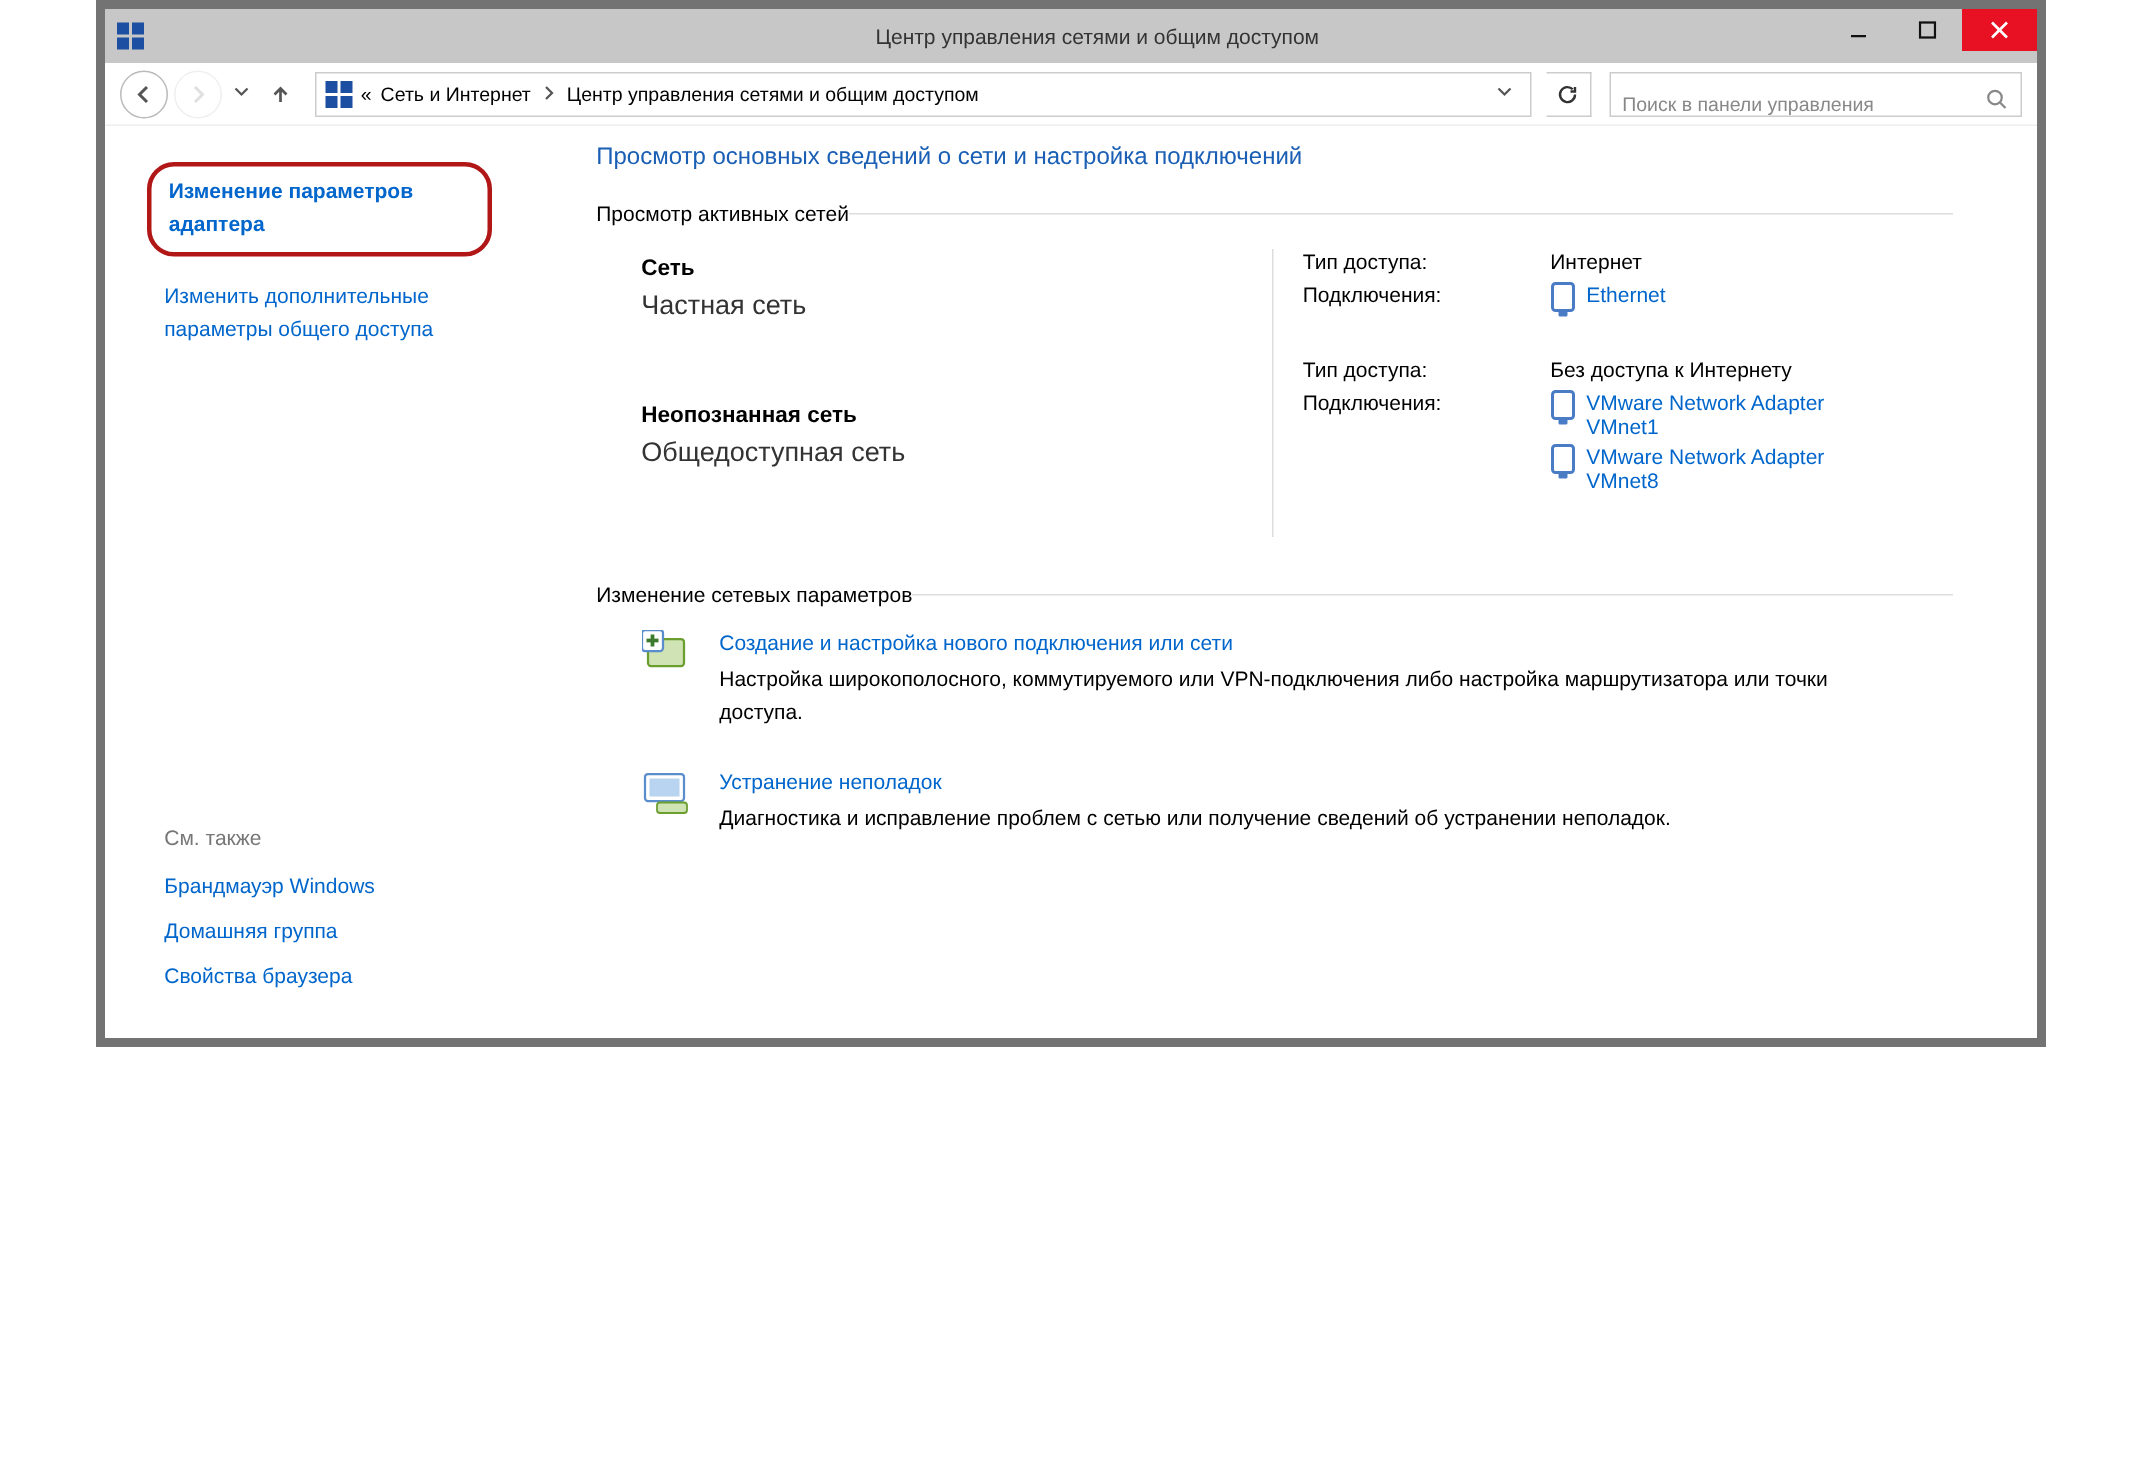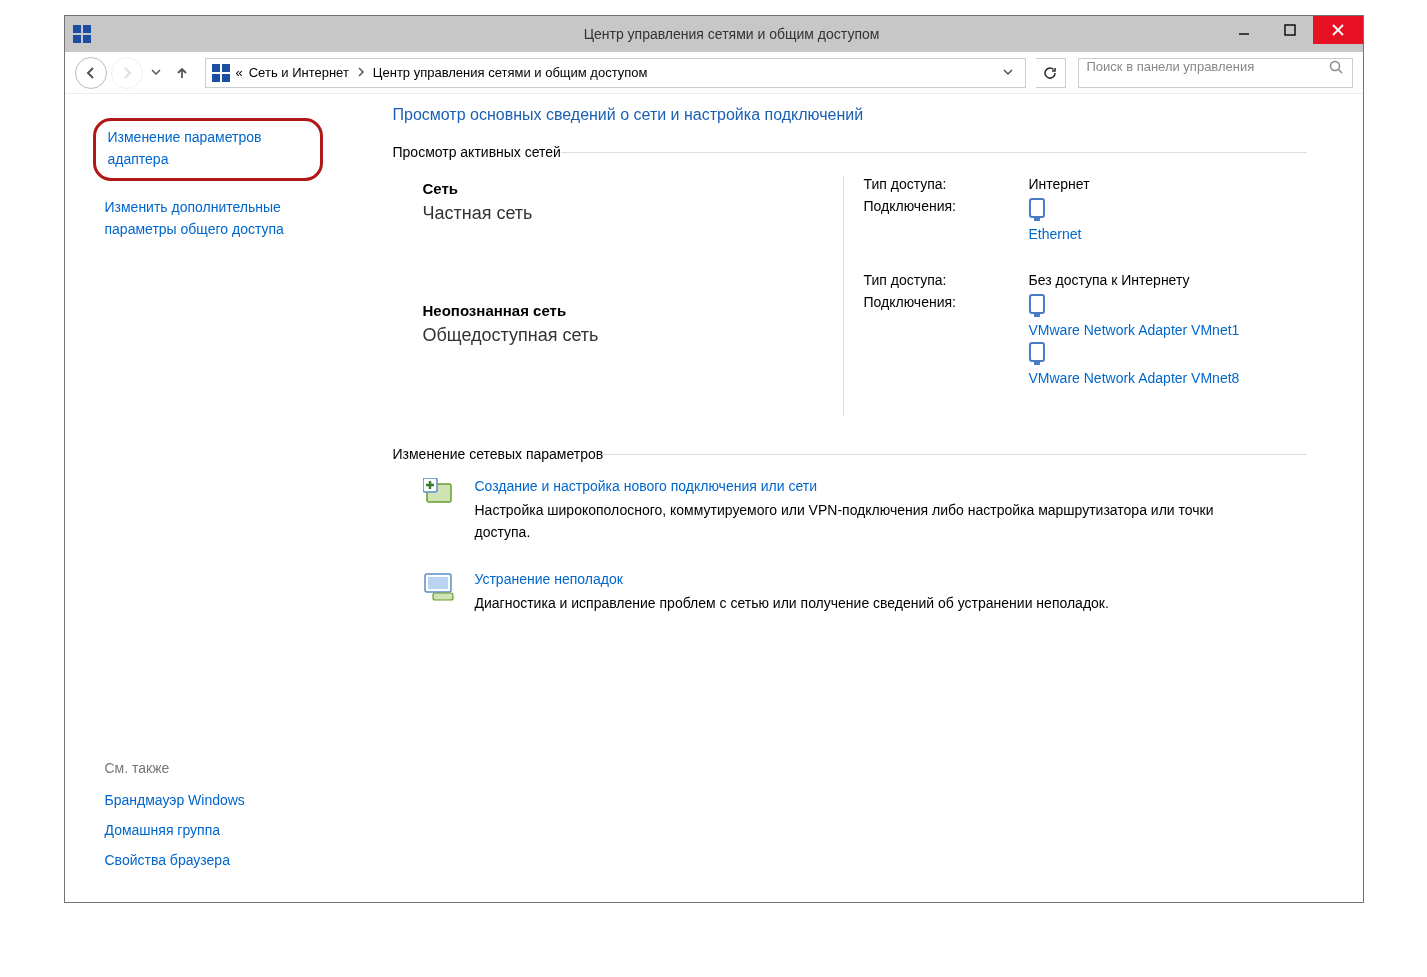--- a/index.html
+++ b/index.html
@@ -7,26 +7,26 @@
     font-family: "Segoe UI", Tahoma, sans-serif;
     font-size: 13px;
     color: #000;
     background: #fff;
     width: 1427px;
     height: 977px;
     overflow: hidden;
   }
   .window {
     width: 1300px;
-    height: 888px;
-    border: 1px solid #737373;
+    height: 698px;
+    border: 6px solid #737373;
     background: #fff;
     display: flex;
     flex-direction: column;
-    margin: 15px auto;
+    margin: 0 auto;
   }
   .titlebar {
     height: 36px;
     background: #c7c7c7;
     display: flex;
     align-items: center;
     position: relative;
     padding-left: 8px;
   }
   .titlebar-icon {
@@ -112,21 +112,21 @@
   .refresh-btn {
     width: 30px; height: 30px;
     border: 1px solid #ccc;
     border-left: none;
     display: flex; align-items: center; justify-content: center;
     cursor: pointer; color: #333;
   }
   .search-wrap {
     width: 275px; height: 30px;
     border: 1px solid #ccc;
-    display: flex; align-items: flex-start;
+    display: flex; align-items: flex-end;
     padding: 0 8px;
     margin-left: 8px;
     color: #888;
   }
   .search-input {
     border: none; outline: none; flex: 1; font-size: 13px;
     color: #000; background: transparent;
   }
   .search-input::placeholder { color: #888; }
 
@@ -149,20 +149,21 @@
     line-height: 1.55;
     cursor: pointer;
   }
   .sidebar-link.multiline { max-width: 230px; }
   .sidebar-link.circled {
     border: 3px solid #b11717;
     border-radius: 18px;
     padding: 6px 18px 8px 12px;
     margin-left: -12px;
     margin-bottom: 16px;
+    font-weight: bold;
   }
   .sidebar-spacer { flex: 1; }
   .sidebar-footer-title {
     font-size: 14px; color: #777; margin-bottom: 16px;
   }
   .sidebar-footer-link {
     font-size: 14px; color: #0066cc; margin-bottom: 14px; cursor: pointer;
   }
 
   .main {
@@ -182,21 +183,21 @@
   .networks { margin-left: 30px; margin-bottom: 30px; }
   .net-row { display: flex; }
   .net-left { width: 420px; padding-top: 4px; }
   .net-name { font-size: 15px; font-weight: 600; color: #000; margin-bottom: 6px; }
   .net-type { font-size: 18px; color: #333; }
   .net-right { flex: 1; border-left: 1px solid #ddd; padding-left: 20px; padding-bottom: 20px; }
   .kv-row { display: flex; margin-bottom: 6px; font-size: 14px; }
   .kv-key { width: 165px; color: #000; }
   .kv-val { color: #000; }
   .kv-val.link { color: #0066cc; cursor: pointer; }
-  .conn-line { display: flex; align-items: flex-start; gap: 8px; margin-bottom: 4px; flex-direction: column; }
+  .conn-line { display: flex; align-items: flex-start; gap: 8px; margin-bottom: 4px; }
   .eth-icon {
     width: 16px; height: 20px;
     border: 2px solid #4a7cc5;
     border-radius: 3px;
     position: relative;
     display: inline-block;
     flex-shrink: 0;
   }
   .eth-icon::after {
     content: ""; position: absolute; bottom: -5px; left: 3px;

